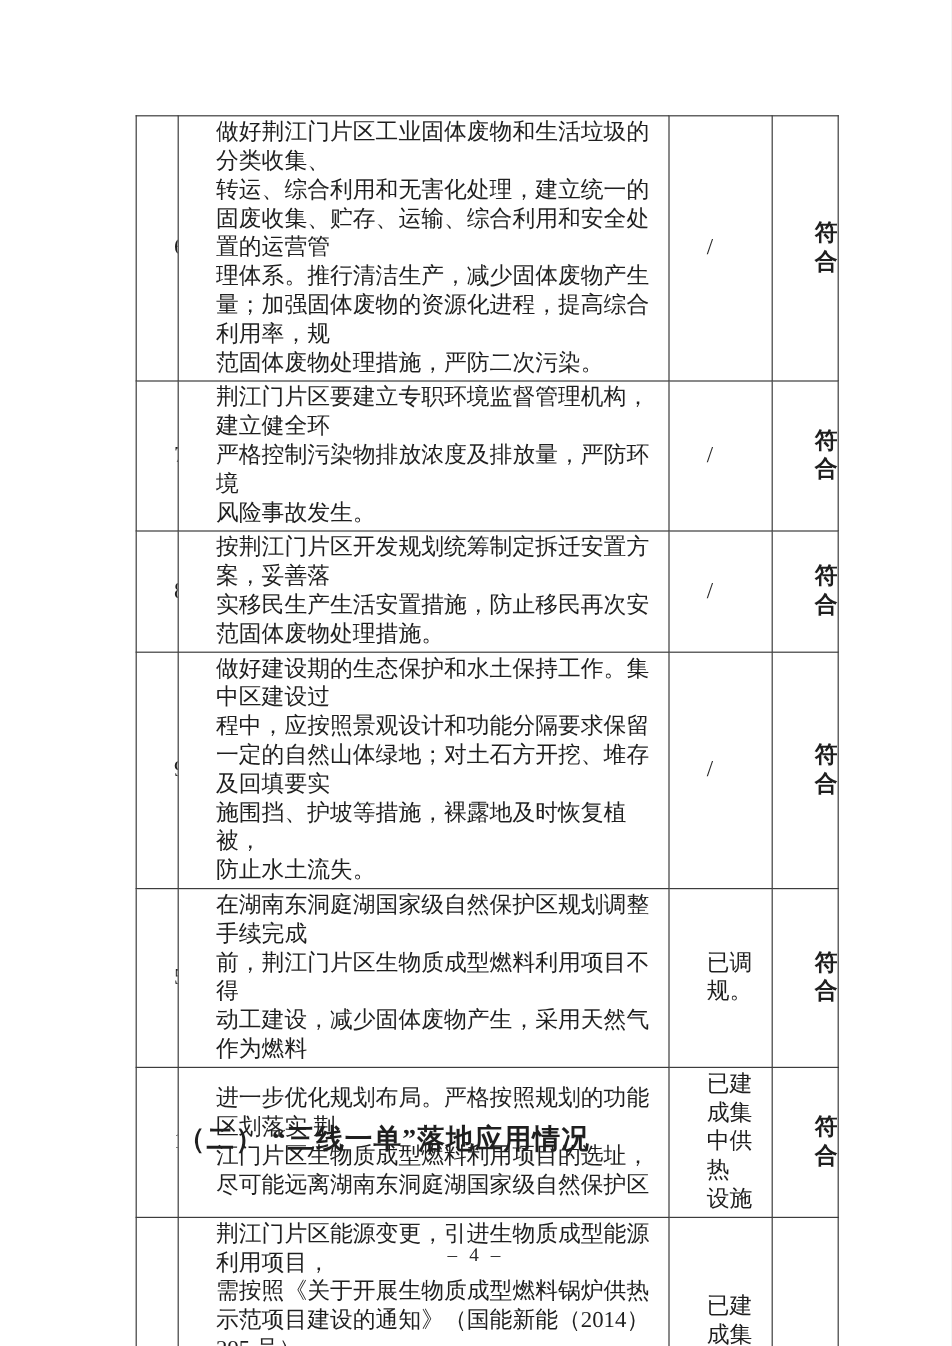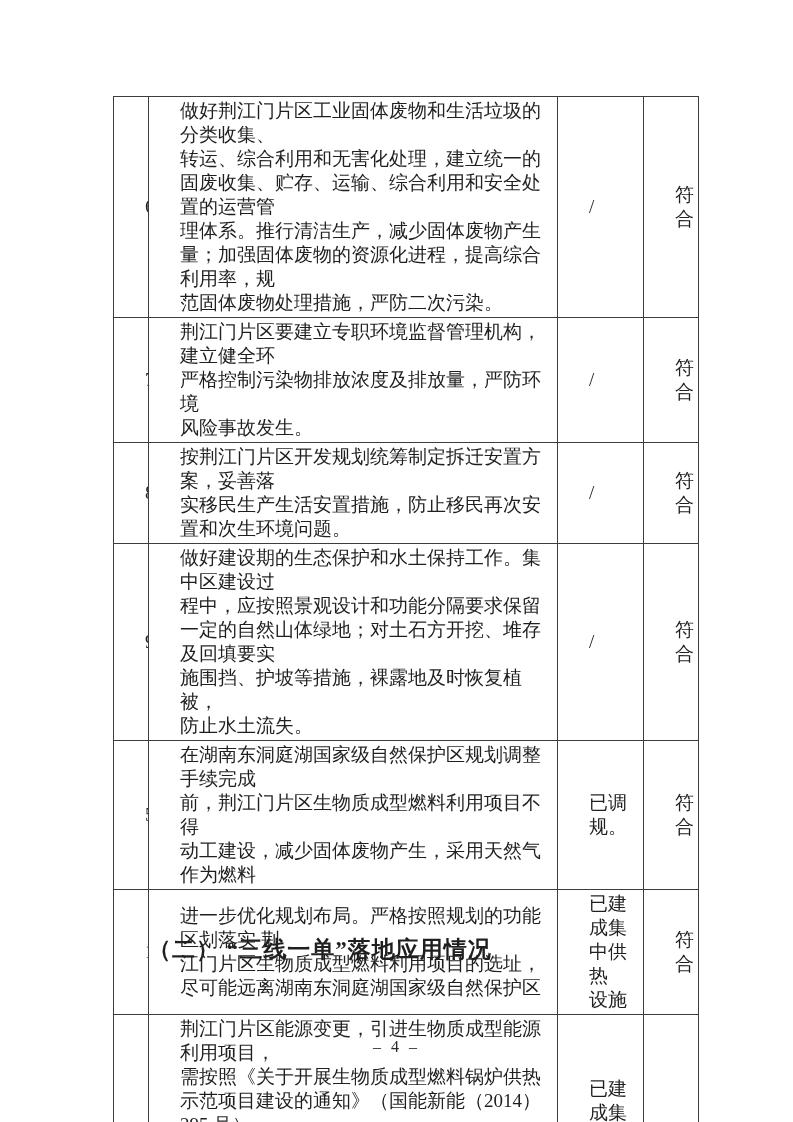--- a/index.html
+++ b/index.html
@@ -26,21 +26,21 @@
     border: 1.5px solid #3d3d3d;
     font-size: 19px;
     line-height: 24px;
     vertical-align: middle;
     overflow: hidden;
     padding-left: 31px;
   }
   .c-num  { width: 35px;  text-align: center; }
   .c-req  { width: 409px; padding: 2px 5px 2px 8px; white-space: pre-line; text-align: left; }
   .c-impl { width: 86px;  padding: 2px 3px 2px 7px; white-space: pre-line; text-align: left; }
-  .c-conf { width: 55px;  text-align: left; white-space: pre-line; }
+  .c-conf { width: 55px;  text-align: right; white-space: pre-line; font-weight: bold; }
   tr.h150 td { height: 148px; }
   tr.h80  td { height: 78px;  }
   tr.h88  td { height: 86px;  }
   tr.h123 td { height: 121px; }
   tr.h78  td { height: 76px;  }
   tr.h87  td { height: 85px; margin-left: 36px;  }
   tr.h164 td { height: 162px; }
   .section-heading {
     position: absolute;
     left: 148px;
@@ -99,21 +99,21 @@
         <td class="c-req">荆江门片区要建立专职环境监督管理机构，建立健全环
 严格控制污染物排放浓度及排放量，严防环境
 风险事故发生。</td>
         <td class="c-impl">/</td>
         <td class="c-conf">符合</td>
       </tr>
       <tr class="h88">
         <td class="c-num">8</td>
         <td class="c-req">按荆江门片区开发规划统筹制定拆迁安置方案，妥善落
 实移民生产生活安置措施，防止移民再次安
-置和次生环境问题。</td>
+范固体废物处理措施。</td>
         <td class="c-impl">/</td>
         <td class="c-conf">符合</td>
       </tr>
       <tr class="h123">
         <td class="c-num">9</td>
         <td class="c-req">做好建设期的生态保护和水土保持工作。集中区建设过
 程中，应按照景观设计和功能分隔要求保留
 一定的自然山体绿地；对土石方开挖、堆存及回填要实
 施围挡、护坡等措施，裸露地及时恢复植被，
 防止水土流失。</td>

